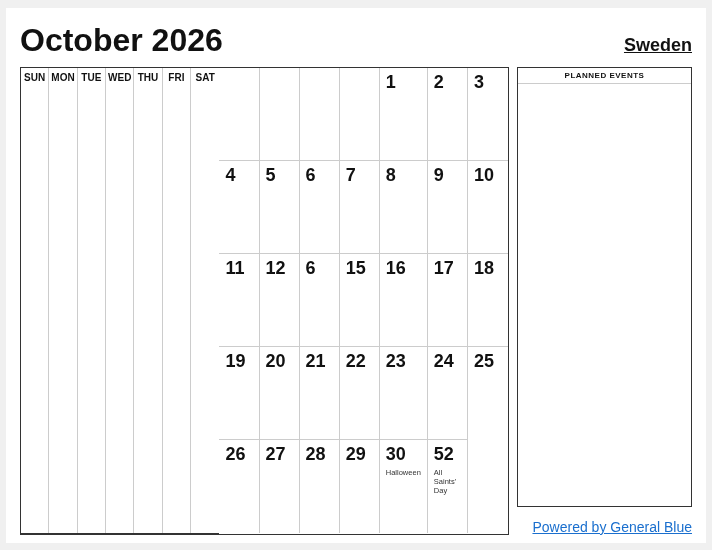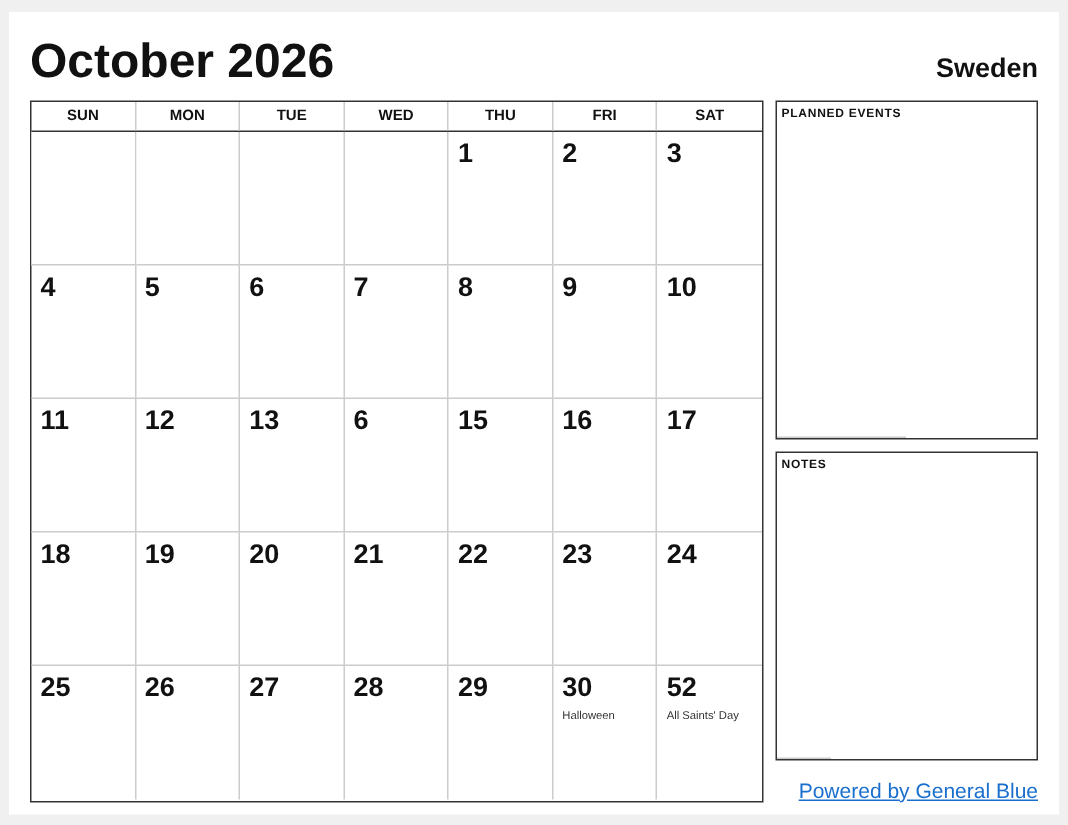--- a/index.html
+++ b/index.html
@@ -28,30 +28,31 @@
     }
     .month-title {
       font-size: 32px;
       font-weight: bold;
       color: #111;
     }
     .country-title {
       font-size: 18px;
       font-weight: bold;
       color: #111;
+      text-decoration: underline;
     }
     .main-area {
       display: flex;
       flex: 1;
       gap: 8px;
     }
     .calendar-section {
       flex: 1;
       display: flex;
-      flex-direction: column;
+      flex-direction: row;
       border: 1.5px solid #333;
     }
     .day-headers {
       display: grid;
       grid-template-columns: repeat(7, 1fr);
       border-bottom: 1.5px solid #333;
     }
     .day-header {
       text-align: center;
       font-size: 10px;
@@ -92,21 +93,21 @@
     .empty-cell { background: #fff; }
     .sidebar {
       width: 175px;
       display: flex;
       flex-direction: column;
       gap: 8px;
     }
     .sidebar-box {
       border: 1.5px solid #333;
       display: flex;
-      flex-direction: row;
+      flex-direction: column;
     }
     .sidebar-box-title {
       font-size: 8px;
       font-weight: bold;
       text-align: center;
       padding: 3px;
       border-bottom: 1px solid #ccc;
       color: #111;
       letter-spacing: 0.5px;
     }
@@ -184,23 +185,20 @@
           <div class="cal-cell">
             <span class="day-num">10</span>
           </div>
           <div class="cal-cell">
             <span class="day-num">11</span>
           </div>
           <div class="cal-cell">
             <span class="day-num">12</span>
           </div>
           <div class="cal-cell">
-            <span class="day-num">13</span>
-          </div>
-          <div class="cal-cell">
             <span class="day-num">6</span>
           </div>
           <div class="cal-cell">
             <span class="day-num">15</span>
           </div>
           <div class="cal-cell">
             <span class="day-num">16</span>
           </div>
           <div class="cal-cell">
             <span class="day-num">17</span>
@@ -248,24 +246,20 @@
           <div class="cal-cell">
             <span class="day-num">52</span>
             <span class="event-label">All Saints' Day</span>
           </div>
         </div>
     </div>
 
     <div class="sidebar">
       <div class="sidebar-box planned-events-box">
         <div class="sidebar-box-title">PLANNED EVENTS</div>
-        <div class="sidebar-box-content"></div>
-      </div>
-      <div class="sidebar-box notes-box">
-        <div class="sidebar-box-title">NOTES</div>
         <div class="sidebar-box-content"></div>
       </div>
       <div class="footer">
         <a href="#">Powered by General Blue</a>
       </div>
     </div>
   </div>
 </div>
 
 </body></html>

